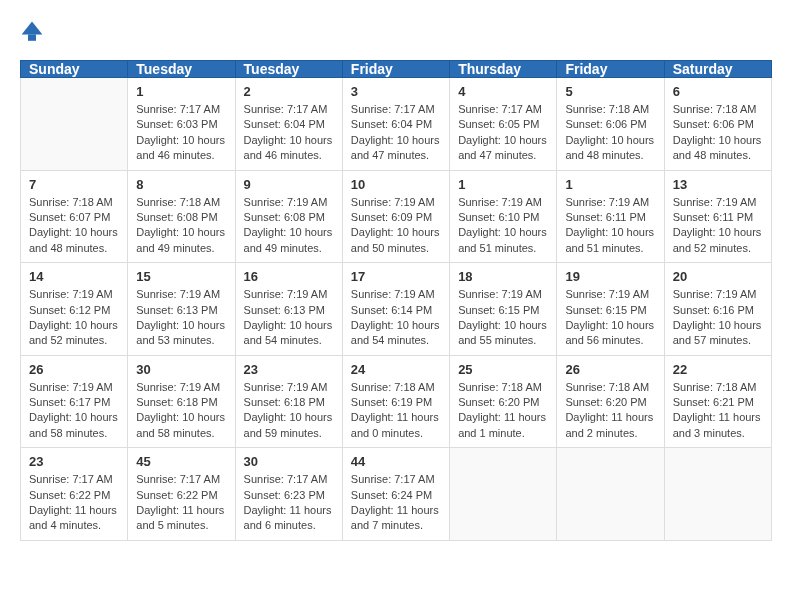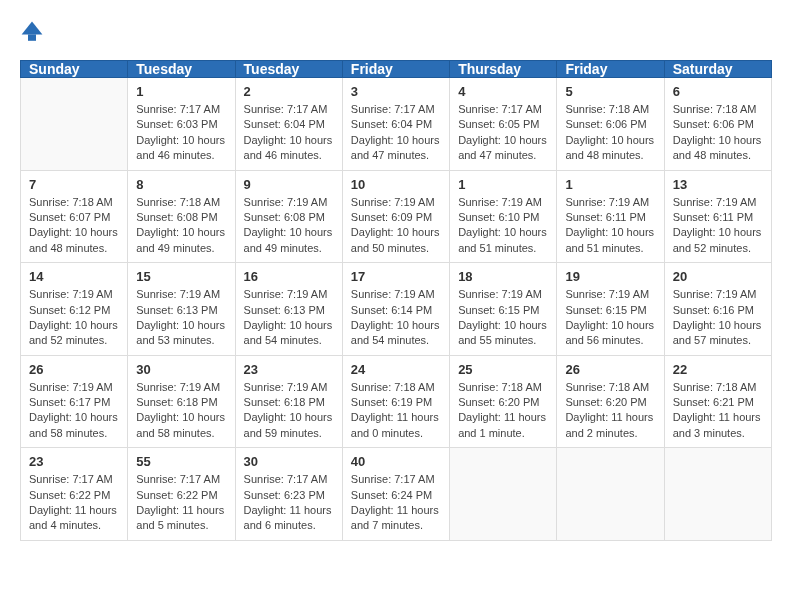--- a/index.html
+++ b/index.html
@@ -319,35 +319,35 @@
       </tr>
       <tr class="week-row">
         <td>
           <div class="day-number">23</div>
           <div class="day-info" style="white-space: pre-line;">Sunrise: 7:17 AM
 Sunset: 6:22 PM
 Daylight: 11 hours
 and 4 minutes.</div>
         </td>
         <td>
-          <div class="day-number">55</div>
+          <div class="day-number">45</div>
           <div class="day-info" style="white-space: pre-line;">Sunrise: 7:17 AM
 Sunset: 6:22 PM
 Daylight: 11 hours
 and 5 minutes.</div>
         </td>
         <td>
           <div class="day-number">30</div>
           <div class="day-info" style="white-space: pre-line;">Sunrise: 7:17 AM
 Sunset: 6:23 PM
 Daylight: 11 hours
 and 6 minutes.</div>
         </td>
         <td>
-          <div class="day-number">40</div>
+          <div class="day-number">44</div>
           <div class="day-info" style="white-space: pre-line;">Sunrise: 7:17 AM
 Sunset: 6:24 PM
 Daylight: 11 hours
 and 7 minutes.</div>
         </td>
         <td class="empty"></td>
         <td class="empty"></td>
         <td class="empty"></td>
       </tr>
     </tbody>

